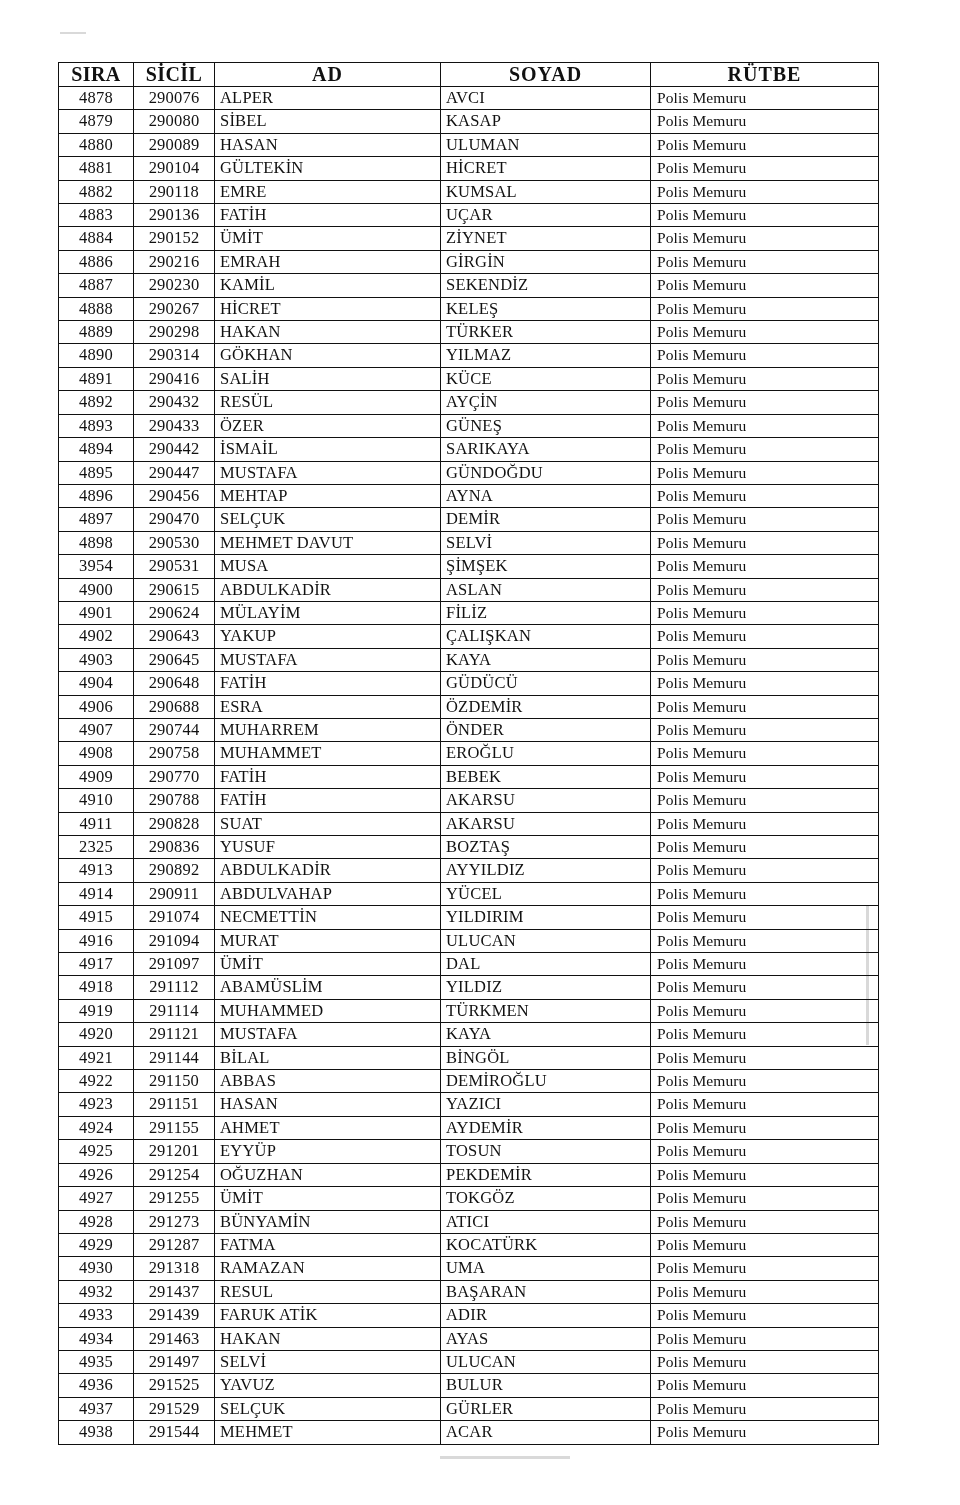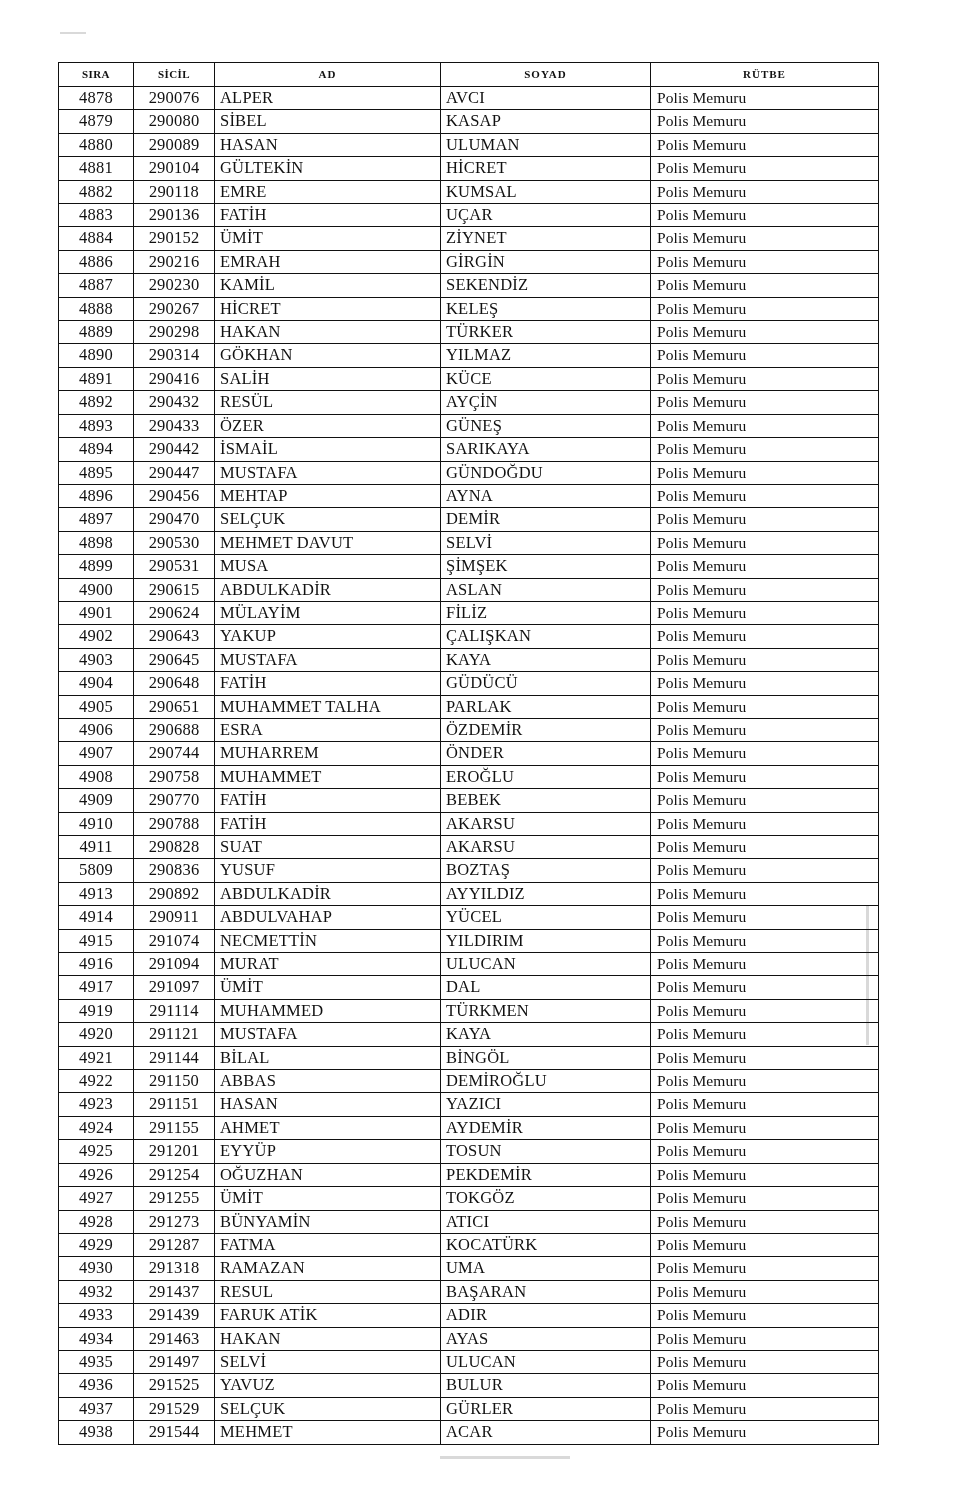--- a/index.html
+++ b/index.html
@@ -41,21 +41,21 @@
     font-size: 16.5px;
     line-height: 22.4px;
     white-space: nowrap;
     overflow: hidden;
     vertical-align: middle;
   }
   table.roster thead th {
     font-weight: bold;
     text-align: center;
     letter-spacing: 0.4px;
-    font-size: 11px;
+    font-size: 20px;
     height: 23px;
     line-height: 23px;
   }
   table.roster thead th.h-ad,
   table.roster thead th.h-soyad,
   table.roster thead th.h-rutbe {
     letter-spacing: 1px;
   }
   table.roster tbody td.col-sira,
   table.roster tbody td.col-sicil {
@@ -242,21 +242,21 @@
           <td class="col-rutbe">Polis Memuru</td>
         </tr>
         <tr>
           <td class="col-sira">4898</td>
           <td class="col-sicil">290530</td>
           <td class="col-ad">MEHMET DAVUT</td>
           <td class="col-soyad">SELVİ</td>
           <td class="col-rutbe">Polis Memuru</td>
         </tr>
         <tr>
-          <td class="col-sira">4899</td>
+          <td class="col-sira">3954</td>
           <td class="col-sicil">290531</td>
           <td class="col-ad">MUSA</td>
           <td class="col-soyad">ŞİMŞEK</td>
           <td class="col-rutbe">Polis Memuru</td>
         </tr>
         <tr>
           <td class="col-sira">4900</td>
           <td class="col-sicil">290615</td>
           <td class="col-ad">ABDULKADİR</td>
           <td class="col-soyad">ASLAN</td>
@@ -284,27 +284,20 @@
           <td class="col-rutbe">Polis Memuru</td>
         </tr>
         <tr>
           <td class="col-sira">4904</td>
           <td class="col-sicil">290648</td>
           <td class="col-ad">FATİH</td>
           <td class="col-soyad">GÜDÜCÜ</td>
           <td class="col-rutbe">Polis Memuru</td>
         </tr>
         <tr>
-          <td class="col-sira">4905</td>
-          <td class="col-sicil">290651</td>
-          <td class="col-ad">MUHAMMET TALHA</td>
-          <td class="col-soyad">PARLAK</td>
-          <td class="col-rutbe">Polis Memuru</td>
-        </tr>
-        <tr>
           <td class="col-sira">4906</td>
           <td class="col-sicil">290688</td>
           <td class="col-ad">ESRA</td>
           <td class="col-soyad">ÖZDEMİR</td>
           <td class="col-rutbe">Polis Memuru</td>
         </tr>
         <tr>
           <td class="col-sira">4907</td>
           <td class="col-sicil">290744</td>
           <td class="col-ad">MUHARREM</td>
@@ -333,21 +326,21 @@
           <td class="col-rutbe">Polis Memuru</td>
         </tr>
         <tr>
           <td class="col-sira">4911</td>
           <td class="col-sicil">290828</td>
           <td class="col-ad">SUAT</td>
           <td class="col-soyad">AKARSU</td>
           <td class="col-rutbe">Polis Memuru</td>
         </tr>
         <tr>
-          <td class="col-sira">5809</td>
+          <td class="col-sira">2325</td>
           <td class="col-sicil">290836</td>
           <td class="col-ad">YUSUF</td>
           <td class="col-soyad">BOZTAŞ</td>
           <td class="col-rutbe">Polis Memuru</td>
         </tr>
         <tr>
           <td class="col-sira">4913</td>
           <td class="col-sicil">290892</td>
           <td class="col-ad">ABDULKADİR</td>
           <td class="col-soyad">AYYILDIZ</td>
@@ -372,20 +365,27 @@
           <td class="col-sicil">291094</td>
           <td class="col-ad">MURAT</td>
           <td class="col-soyad">ULUCAN</td>
           <td class="col-rutbe">Polis Memuru</td>
         </tr>
         <tr>
           <td class="col-sira">4917</td>
           <td class="col-sicil">291097</td>
           <td class="col-ad">ÜMİT</td>
           <td class="col-soyad">DAL</td>
+          <td class="col-rutbe">Polis Memuru</td>
+        </tr>
+        <tr>
+          <td class="col-sira">4918</td>
+          <td class="col-sicil">291112</td>
+          <td class="col-ad">ABAMÜSLİM</td>
+          <td class="col-soyad">YILDIZ</td>
           <td class="col-rutbe">Polis Memuru</td>
         </tr>
         <tr>
           <td class="col-sira">4919</td>
           <td class="col-sicil">291114</td>
           <td class="col-ad">MUHAMMED</td>
           <td class="col-soyad">TÜRKMEN</td>
           <td class="col-rutbe">Polis Memuru</td>
         </tr>
         <tr>

